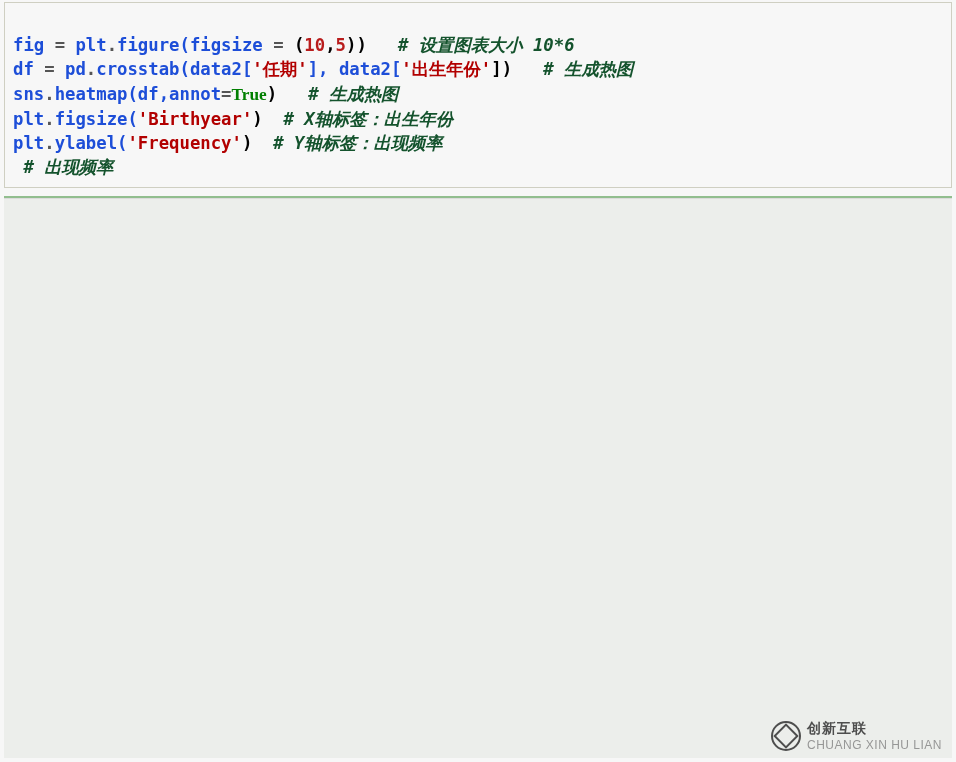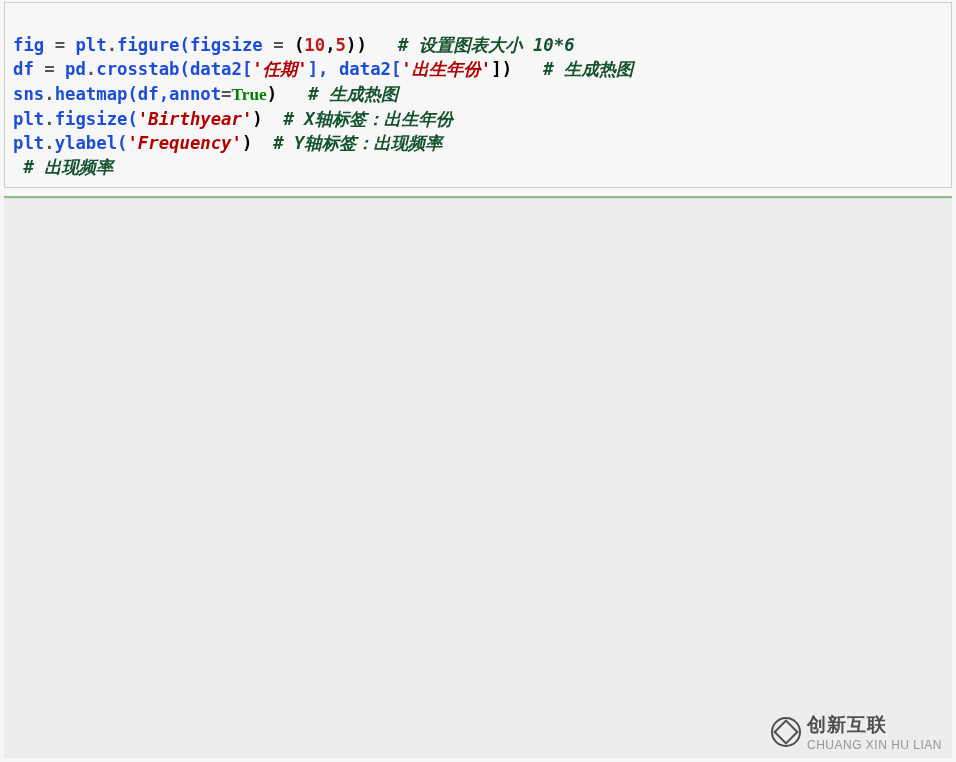--- a/index.html
+++ b/index.html
@@ -29,21 +29,21 @@
   .output-area {
     background: #eceeeb;
     margin: 0 4px 0 4px;
     height: 560px;
     border-top: 1px solid #dcdcdc;
   }
   
   .k-name   { color: #1d4ed8; }
   .k-op     { color: #555; }
   .k-num    { color: #b91c1c; }
-  .k-str    { color: #b20000; font-style: italic; }
+  .k-str    { color: #b20000; }
   .k-bool   { color: #007f00; font-weight: bold; font-family: Liberation Serif, serif; }
   .k-comm   { color: #14532d; font-style: italic; font-weight: bold; }
   .k-paren  { color: #000; }
 
   .watermark {
     position: absolute;
     right: 14px;
     bottom: 10px;
     display: flex;
     align-items: center;
@@ -58,21 +58,21 @@
     position: relative;
     display: flex; align-items: center; justify-content: center;
   }
   .watermark .logo::before {
     content: "";
     position: absolute;
     width: 14px; height: 14px;
     border: 2px solid #333;
     transform: rotate(45deg);
   }
-  .watermark .txt-cn { font-size: 19px; color: #333; font-weight: 600; letter-spacing: 1px; }
+  .watermark .txt-cn { font-size: 14px; color: #333; font-weight: 600; letter-spacing: 1px; }
   .watermark .txt-en { font-size: 12px; color: #888; letter-spacing: 0.5px; display:block; }
 </style>
 </head>
 <body>
 
 <div class="code-block">
 <span><span class="k-name">fig </span><span class="k-op">=</span><span class="k-name"> plt</span><span class="k-op">.</span><span class="k-name">figure(figsize </span><span class="k-op">=</span><span class="k-paren"> (</span><span class="k-num">10</span><span class="k-paren">,</span><span class="k-num">5</span><span class="k-paren">))   </span><span class="k-comm"># 设置图表大小 10*6</span></span>
 <span><span class="k-name">df </span><span class="k-op">=</span><span class="k-name"> pd</span><span class="k-op">.</span><span class="k-name">crosstab(data2[</span><span class="k-str">'任期'</span><span class="k-name">], data2[</span><span class="k-str">'出生年份'</span><span class="k-paren">])   </span><span class="k-comm"># 生成热图</span></span>
 <span><span class="k-name">sns</span><span class="k-op">.</span><span class="k-name">heatmap(df,annot</span><span class="k-op">=</span><span class="k-bool">True</span><span class="k-paren">)   </span><span class="k-comm"># 生成热图</span></span>
 <span><span class="k-name">plt</span><span class="k-op">.</span><span class="k-name">figsize(</span><span class="k-str">'Birthyear'</span><span class="k-paren">)  </span><span class="k-comm"># X轴标签：出生年份</span></span>

